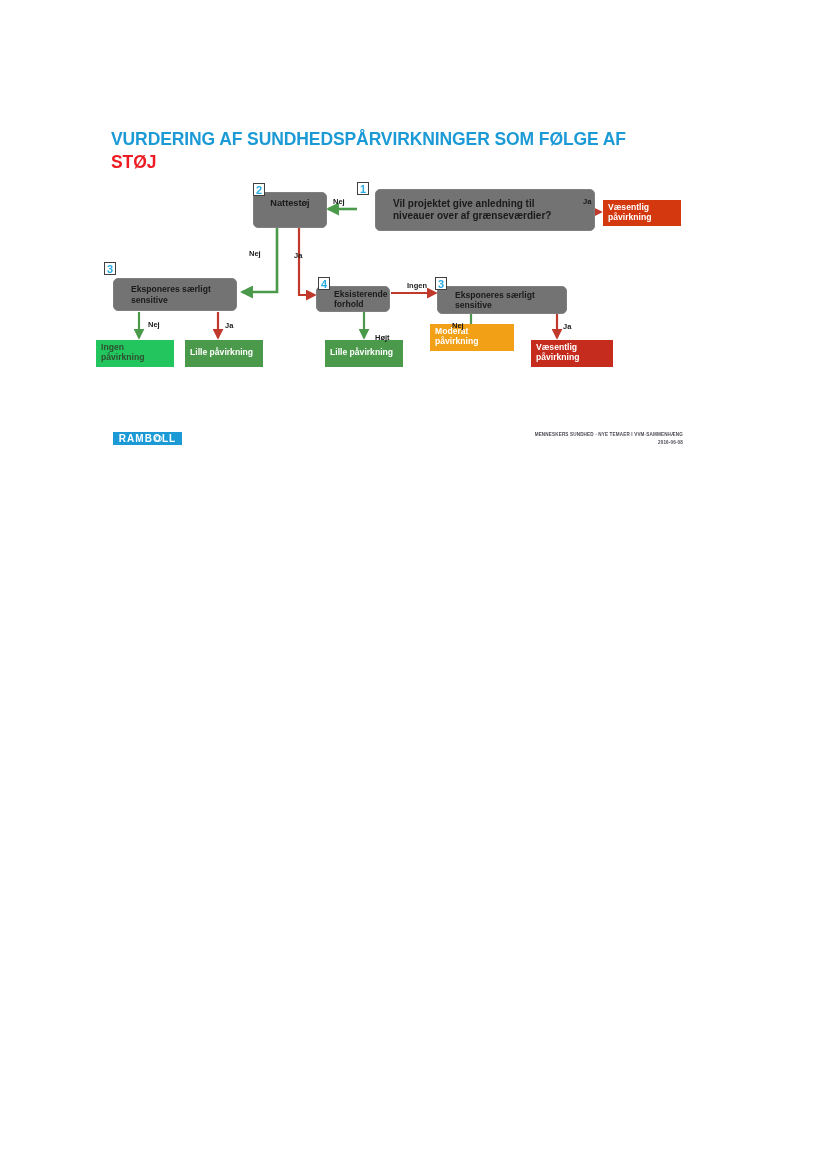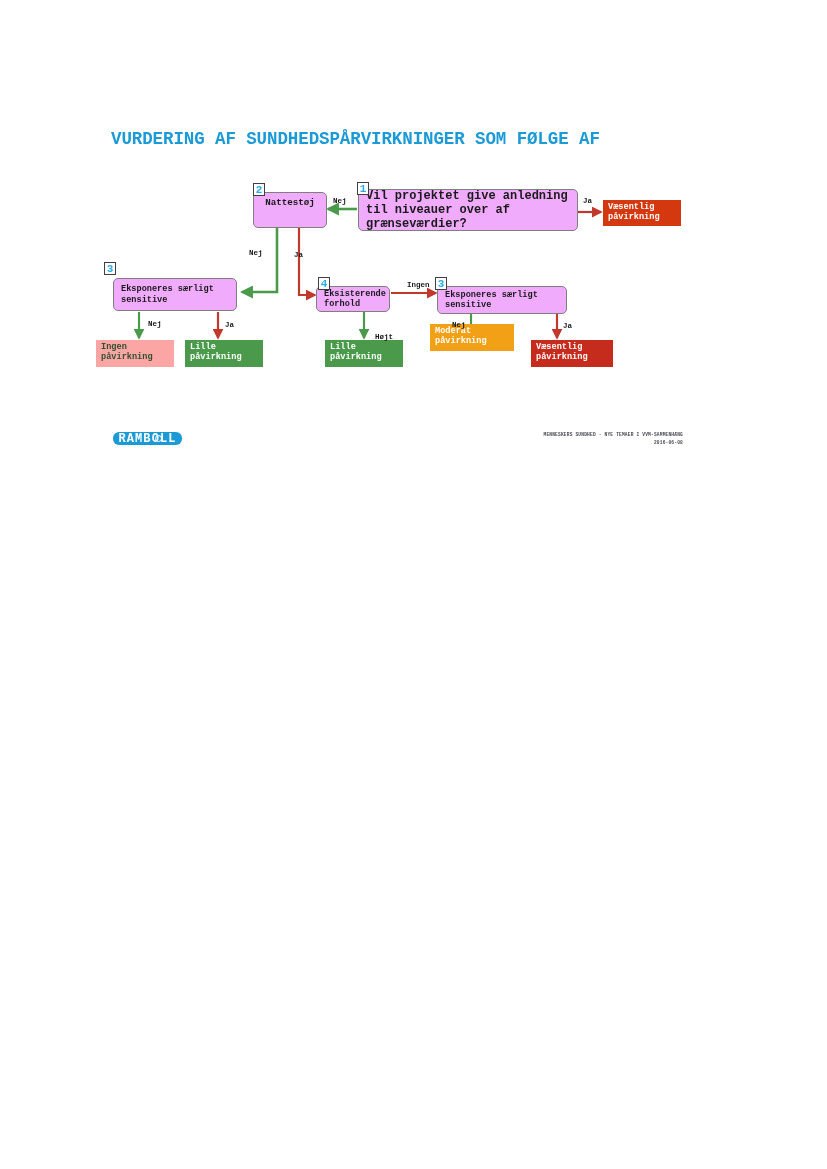--- a/index.html
+++ b/index.html
@@ -14,21 +14,20 @@
     font-family: "Liberation Sans", sans-serif;
     overflow: hidden;
   }
 
   #page {
     position: absolute;
     left: 0; top: 0;
     width: 827px;
     height: 1169px;
     background: #ffffff;
-    font-family: Liberation Mono, monospace;
   }
 
   
   .doc-title {
     position: absolute;
     left: 111px;
     top: 128px;
     width: 580px;
     font-size: 17.5px;
     font-weight: bold;
@@ -51,28 +50,28 @@
     left: 0; top: 0;
     width: 827px;
     height: 1169px;
     overflow: visible;
   }
 
   
   .node {
     position: absolute;
     box-sizing: border-box;
-    background: #f0abfc;
+    background: #737373;
     border: 1px solid #7F7F7F;
     border-radius: 5px;
     color: #1A1A1A;
     font-weight: bold;
     display: flex;
     align-items: center;
-    padding: 3px 7px;
+    padding: 3px 17px;
     line-height: 1.18;
   }
   .node.center { justify-content: center; }
 
   
   .badge {
     position: absolute;
     box-sizing: border-box;
     background: #ffffff;
     border: 1px solid #3F3F3F;
@@ -90,21 +89,21 @@
   
   .chip {
     position: absolute;
     box-sizing: border-box;
     font-weight: bold;
     line-height: 1.16;
     padding: 4px 5px 5px 5px;
     display: flex;
     align-items: center;
   }
-  .chip.ingen    { background: #fca5a5; color: #2F4F2F; }
+  .chip.ingen    { background: #22c55e; color: #2F4F2F; }
   .chip.lille    { background: #4B9A4B; color: #FFFFFF; align-items: center; }
   .chip.moderat  { background: #F2A016; color: #FFFFFF; }
   .chip.vaesent  { background: #C62C1E; color: #FFFFFF; }
   .chip.vaesent-top { background: #D4380F; color: #FFFFFF; }
 
   
   .elabel {
     position: absolute;
     font-size: 7.5px;
     font-weight: bold;
@@ -113,23 +112,23 @@
   }
 
   
   .logo {
     position: absolute;
     left: 113px;
     top: 432px;
     width: 69px;
     height: 13px;
     background: #1B9AD6;
-    border-radius: 6px;
+    border-radius: 0;
     color: #ffffff;
-    font-size: 12px;
+    font-size: 10px;
     font-weight: bold;
     letter-spacing: 1.1px;
     display: flex;
     align-items: center;
     justify-content: center;
   }
   .logo .ring {
     position: absolute;
     left: 42px;
     top: 2.5px;
@@ -152,20 +151,21 @@
   }
   .footer-meta span { display: block; }
 </style>
 </head>
 <body>
 
 <div id="page">
 
   <div class="doc-title">
     <span class="title-line1">VURDERING AF SUNDHEDSPÅRVIRKNINGER SOM FØLGE AF</span>
+    <span class="title-line2">STØJ</span>
   </div>
 
   <div class="flow">
 
     <svg viewBox="0 0 827 1169">
       <defs>
         <marker id="ahG" markerWidth="5" markerHeight="5" refX="4.2" refY="2.5" orient="auto">
           <path d="M0,0 L5,2.5 L0,5 z" fill="#4B9A4B"></path>
         </marker>
         <marker id="ahR" markerWidth="5" markerHeight="5" refX="4.2" refY="2.5" orient="auto">
@@ -187,21 +187,21 @@
 
       <path d="M364,312 L364,338" stroke="#4B9A4B" stroke-width="2.2" fill="none" marker-end="url(#ahG)"></path>
 
       <path d="M391,293 L436,293" stroke="#C0392B" stroke-width="2.2" fill="none" marker-end="url(#ahR)"></path>
 
       <path d="M471,313 L471,338" stroke="#4B9A4B" stroke-width="2.2" fill="none" marker-end="url(#ahG)"></path>
 
       <path d="M557,313 L557,338" stroke="#C0392B" stroke-width="2.2" fill="none" marker-end="url(#ahR)"></path>
     </svg>
 
-    <div class="node" style="left:358px; top:189px; width:220px; height:42px; font-size:12px;">
+    <div class="node" style="left:375px; top:189px; width:220px; height:42px; font-size:10px;">
       <span>Vil projektet give anledning til niveauer over af grænseværdier?</span>
     </div>
     <div class="badge" style="left:357px; top:182px;">1</div>
 
     <div class="node center" style="left:253px; top:192px; width:74px; height:36px; font-size:9.2px; align-items:flex-start; padding-top:5px;">
       <span>Nattestøj</span>
     </div>
     <div class="badge" style="left:253px; top:183px;">2</div>
 
     <div class="node" style="left:113px; top:278px; width:124px; height:33px; font-size:8.6px;">

